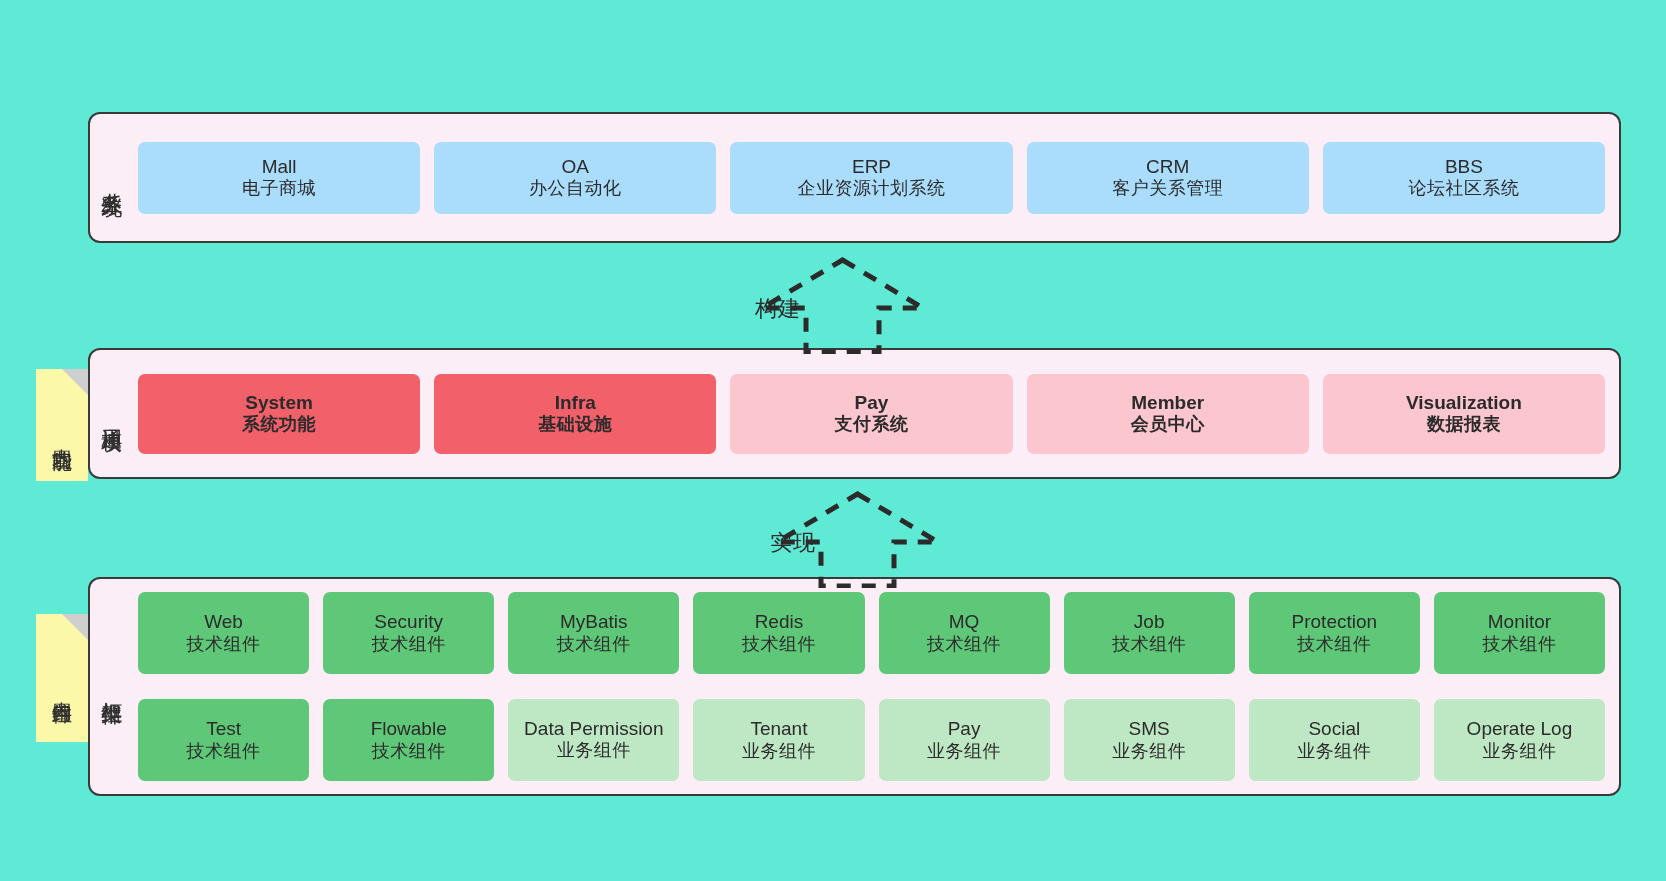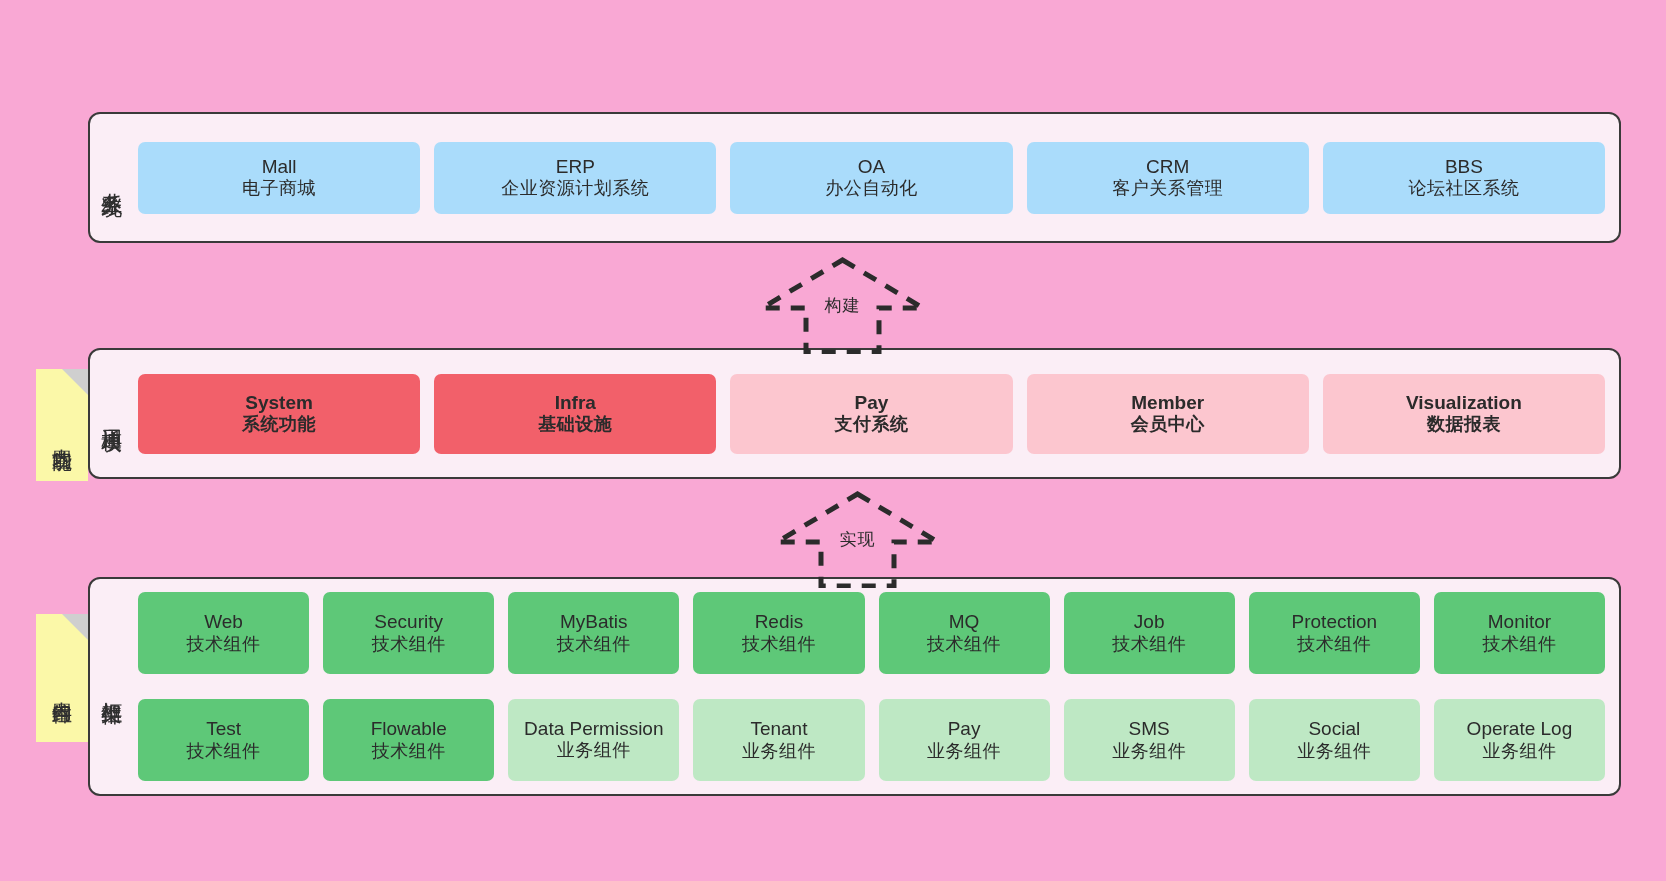--- a/index.html
+++ b/index.html
@@ -12,21 +12,21 @@
     height: 881px;
     font-family: "Liberation Sans", "DejaVu Sans", sans-serif;
     color: #333333;
     overflow: hidden;
     position: relative;
   }
   #canvas {
     position: relative;
     width: 1666px;
     height: 881px;
-    background: #f9a8d4;
+    background: #5eead4;
   }
 
   
   .band {
     position: absolute;
     background: #fbeef6;
     border: 2px solid #3a3a3a;
     border-radius: 12px;
     box-sizing: border-box;
     display: flex;
@@ -142,22 +142,22 @@
   
   .arrow {
     position: absolute;
     z-index: 3;
   }
   .arrow svg { display: block; }
   .arrow .arrow-label {
     position: absolute;
     left: 0;
     right: 0;
-    text-align: center;
-    font-size: 17px;
+    text-align: left;
+    font-size: 22px;
     color: #2b2b2b;
     letter-spacing: 1px;
     user-select: none;
   }
   #arrow-build { left: 755px; top: 256px; width: 175px; height: 98px; }
   #arrow-build .arrow-label { top: 38px; }
   #arrow-impl  { left: 770px; top: 490px; width: 175px; height: 98px; }
   #arrow-impl  .arrow-label { top: 38px; }
 </style>
 </head>
@@ -169,27 +169,27 @@
     <div class="band-label">业务系统</div>
     <div class="band-body">
       <div class="row">
 
         <div class="box c-blue">
           <span class="t-en">Mall</span>
           <span class="t-cn">电子商城</span>
         </div>
 
         <div class="box c-blue">
+          <span class="t-en">OA</span>
+          <span class="t-cn">办公自动化</span>
+        </div>
+
+        <div class="box c-blue">
           <span class="t-en">ERP</span>
           <span class="t-cn">企业资源计划系统</span>
-        </div>
-
-        <div class="box c-blue">
-          <span class="t-en">OA</span>
-          <span class="t-cn">办公自动化</span>
         </div>
 
         <div class="box c-blue">
           <span class="t-en">CRM</span>
           <span class="t-cn">客户关系管理</span>
         </div>
 
 
         <div class="box c-blue">
           <span class="t-en">BBS</span>

